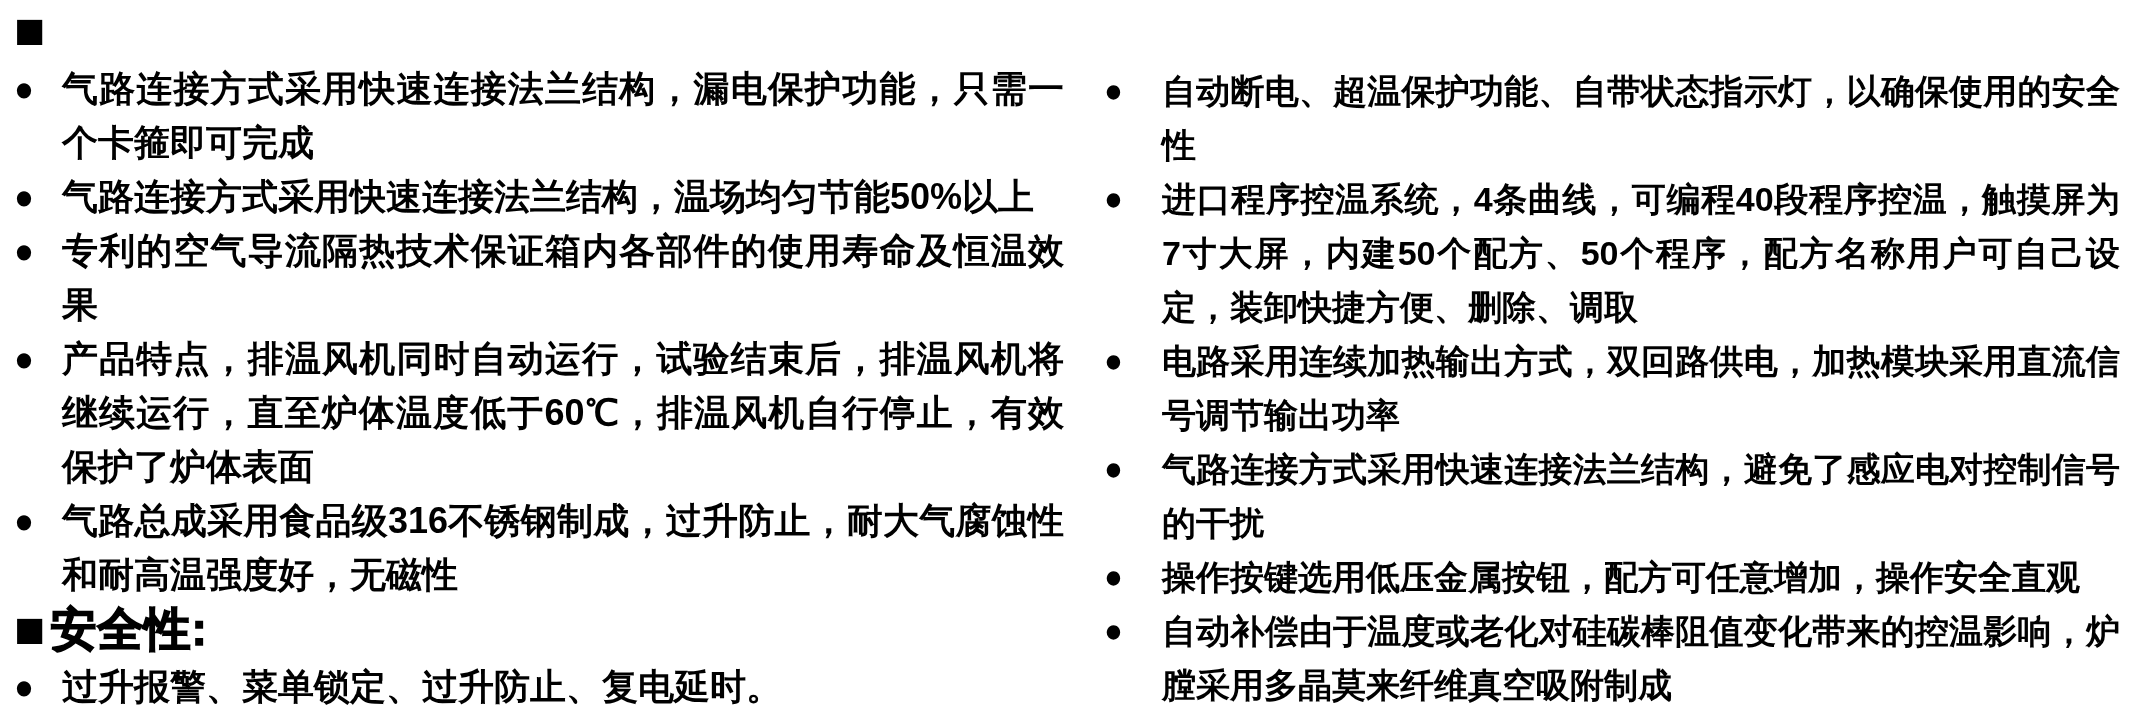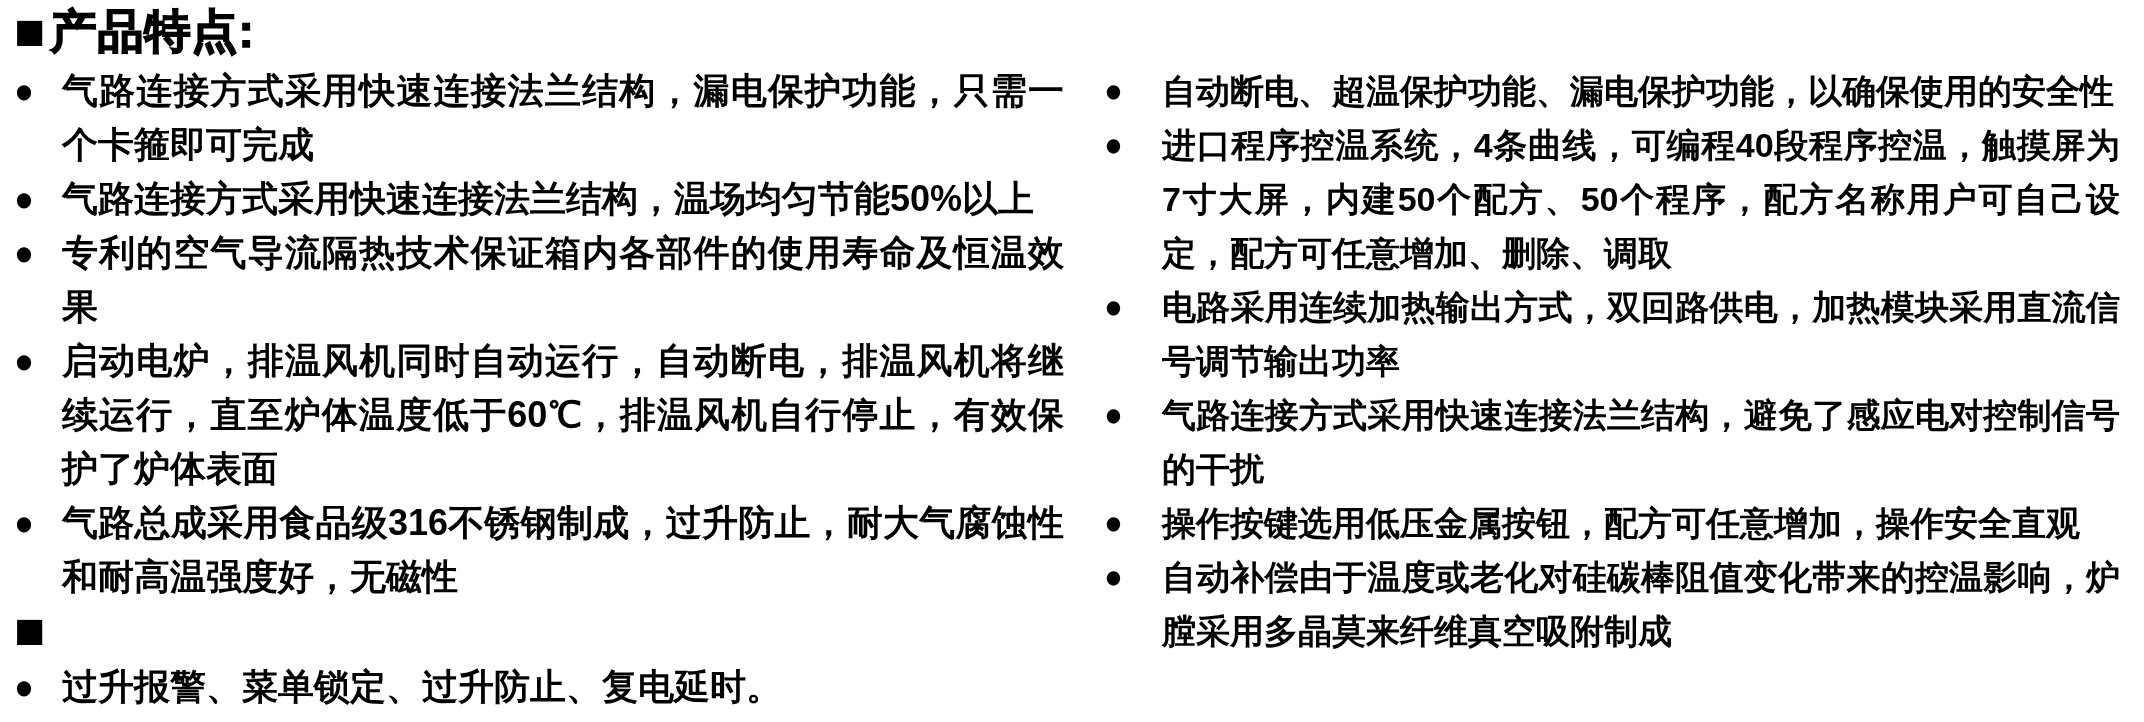--- a/index.html
+++ b/index.html
@@ -63,21 +63,20 @@
 </style>
 </head>
 <body>
 
 <div class="page">
 
   <div class="col col-left">
 
     <h2 class="section-heading">
       <span class="sq">■</span>
-      <span>产品特点:</span>
     </h2>
 
     <ul class="bullets">
 
         <li class="bullet-item">
           <span class="dot">●</span>
           <span class="btxt">气路连接方式采用快速连接法兰结构，漏电保护功能，只需一个卡箍即可完成</span>
         </li>
 
         <li class="bullet-item">
@@ -85,54 +84,55 @@
           <span class="btxt">气路连接方式采用快速连接法兰结构，温场均匀节能50%以上</span>
         </li>
 
         <li class="bullet-item">
           <span class="dot">●</span>
           <span class="btxt">专利的空气导流隔热技术保证箱内各部件的使用寿命及恒温效果</span>
         </li>
 
         <li class="bullet-item">
           <span class="dot">●</span>
-          <span class="btxt">启动电炉，排温风机同时自动运行，自动断电，排温风机将继续运行，直至炉体温度低于60℃，排温风机自行停止，有效保护了炉体表面</span>
+          <span class="btxt">产品特点，排温风机同时自动运行，试验结束后，排温风机将继续运行，直至炉体温度低于60℃，排温风机自行停止，有效保护了炉体表面</span>
         </li>
 
         <li class="bullet-item">
           <span class="dot">●</span>
           <span class="btxt">气路总成采用食品级316不锈钢制成，过升防止，耐大气腐蚀性和耐高温强度好，无磁性</span>
         </li>
       </ul>
 
     <h2 class="section-heading second">
       <span class="sq">■</span>
+      <span>安全性:</span>
     </h2>
 
     <ul class="bullets">
 
         <li class="bullet-item">
           <span class="dot">●</span>
           <span class="btxt">过升报警、菜单锁定、过升防止、复电延时。</span>
         </li>
       </ul>
 
   </div>
 
   <div class="col col-right">
     <ul class="bullets">
 
         <li class="bullet-item">
           <span class="dot">●</span>
-          <span class="btxt">自动断电、超温保护功能、漏电保护功能，以确保使用的安全性</span>
+          <span class="btxt">自动断电、超温保护功能、自带状态指示灯，以确保使用的安全性</span>
         </li>
 
         <li class="bullet-item">
           <span class="dot">●</span>
-          <span class="btxt">进口程序控温系统，4条曲线，可编程40段程序控温，触摸屏为7寸大屏，内建50个配方、50个程序，配方名称用户可自己设定，配方可任意增加、删除、调取</span>
+          <span class="btxt">进口程序控温系统，4条曲线，可编程40段程序控温，触摸屏为7寸大屏，内建50个配方、50个程序，配方名称用户可自己设定，装卸快捷方便、删除、调取</span>
         </li>
 
         <li class="bullet-item">
           <span class="dot">●</span>
           <span class="btxt">电路采用连续加热输出方式，双回路供电，加热模块采用直流信号调节输出功率</span>
         </li>
 
         <li class="bullet-item">
           <span class="dot">●</span>
           <span class="btxt">气路连接方式采用快速连接法兰结构，避免了感应电对控制信号的干扰</span>

